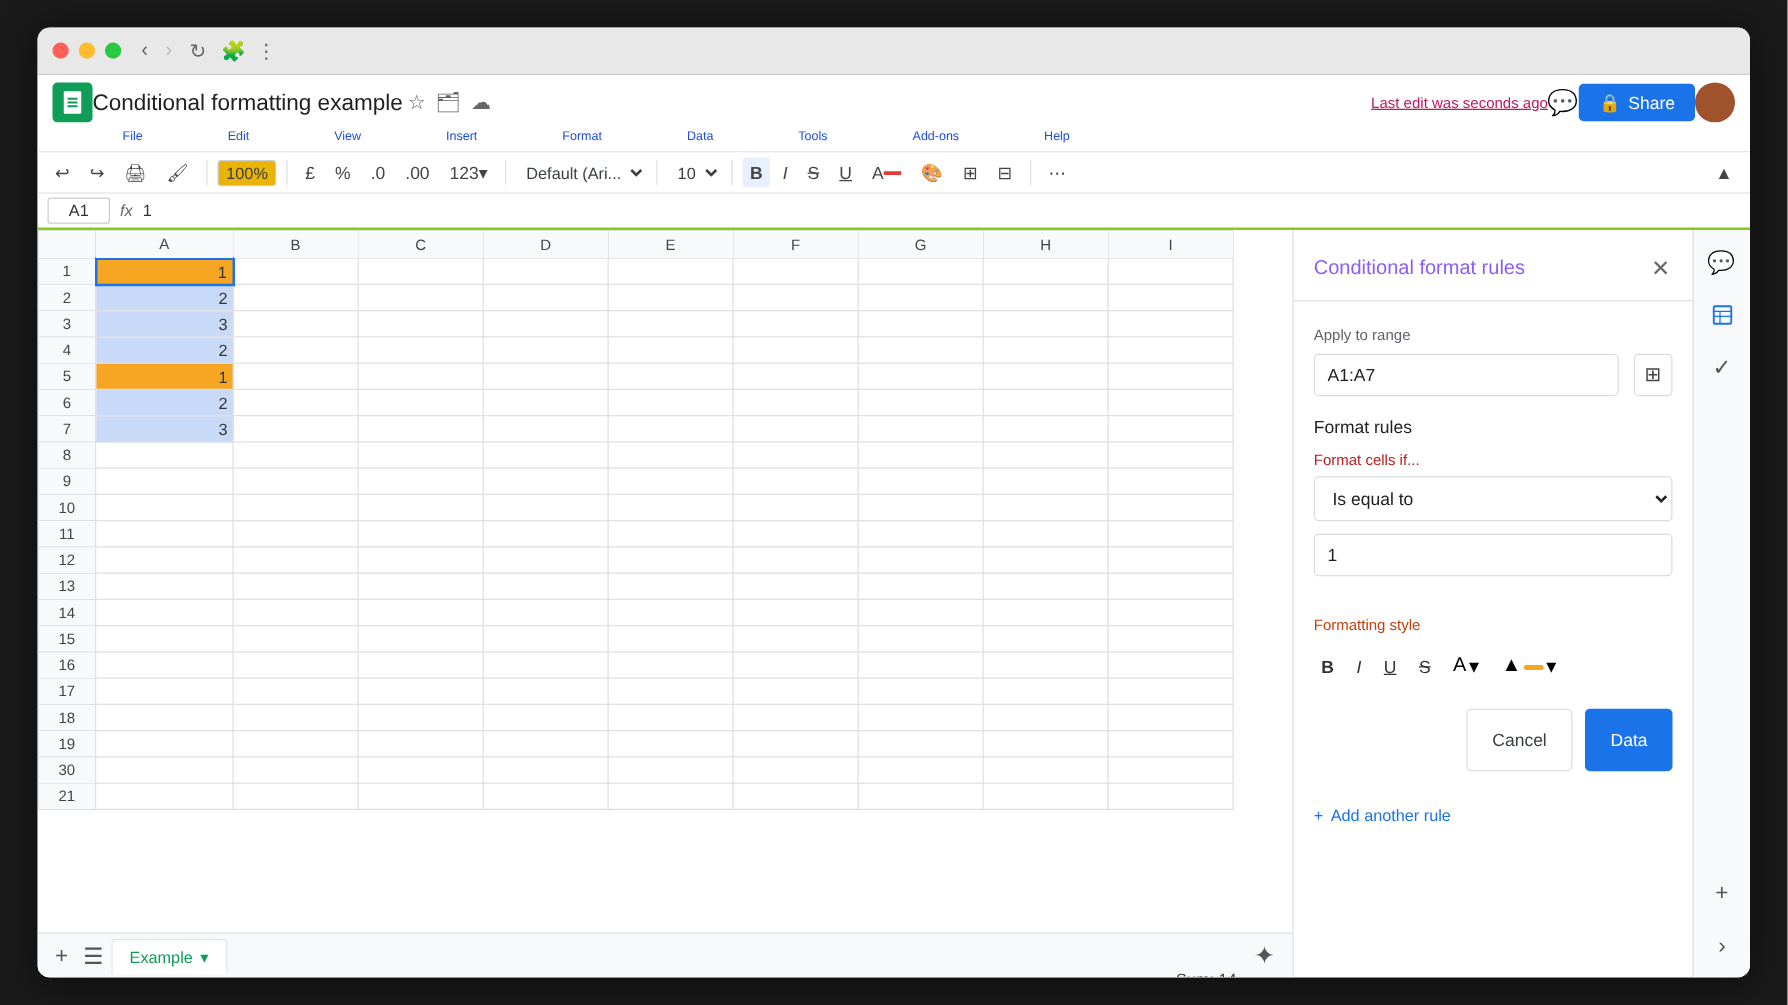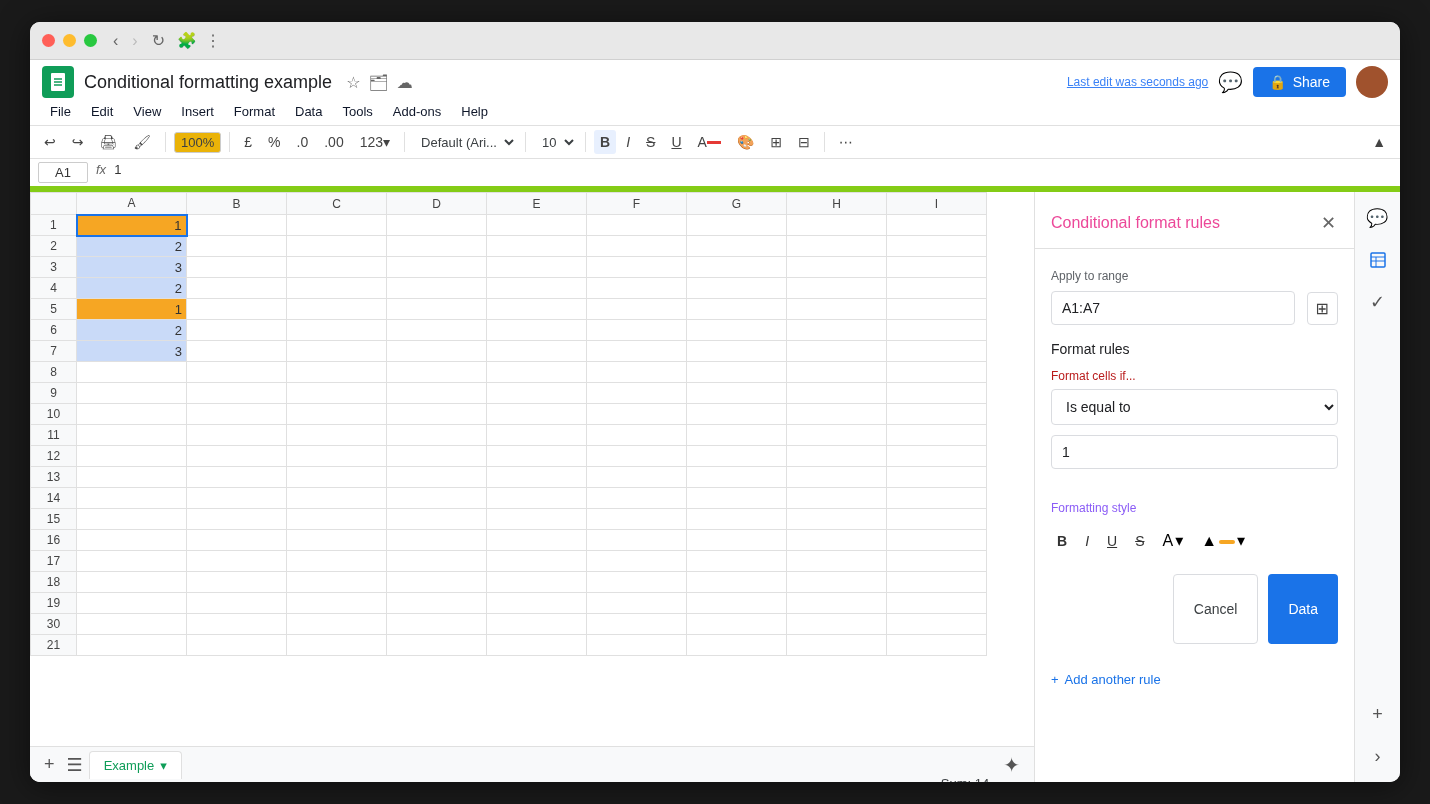--- a/index.html
+++ b/index.html
@@ -56,21 +56,20 @@
     }
     .title-bar-actions { display: flex; gap: 8px; }
     .title-bar-icon { font-size: 16px; color: #666; cursor: pointer; }
 
     
     .sheets-header {
       background: #fff;
       padding: 6px 12px 0;
       display: flex;
       align-items: center;
-      gap: 10px;
       flex-shrink: 0;
     }
     .sheets-logo {
       width: 32px;
       height: 32px;
       background: #0f9d58;
       border-radius: 4px;
       display: flex;
       align-items: center;
       justify-content: center;
@@ -80,21 +79,21 @@
       flex-shrink: 0;
     }
     .doc-title {
       font-size: 18px;
       color: #202124;
       font-weight: 500;
       margin-right: 4px;
     }
     .header-icons { display: flex; gap: 8px; align-items: center; color: #666; font-size: 16px; }
     .header-spacer { flex: 1; }
-    .last-edit { font-size: 12px; color: #3b82f6; text-decoration: underline; cursor: pointer; text-align: right; }
+    .last-edit { font-size: 12px; color: #be185d; text-decoration: underline; cursor: pointer; text-align: right; }
     .share-btn {
       background: #1a73e8;
       color: white;
       border: none;
       border-radius: 4px;
       padding: 7px 16px;
       font-size: 14px;
       font-weight: 500;
       cursor: pointer;
       display: flex;
@@ -114,24 +113,25 @@
       background: #fff;
       padding: 2px 12px;
       display: flex;
       gap: 4px;
       align-items: center;
       flex-shrink: 0;
       border-bottom: 1px solid #e0e0e0;
     }
     .menu-item {
       padding: 4px 8px;
-      font-size: 13px;
-      color: #0f172a;
+      font-size: 10px;
+      color: #1d4ed8;
       cursor: pointer;
       border-radius: 3px;
+      margin-left: 48px;
     }
 
     
     .toolbar {
       background: #fff;
       padding: 4px 8px;
       display: flex;
       align-items: center;
       gap: 4px;
       flex-shrink: 0;
@@ -164,24 +164,24 @@
       padding: 2px 6px;
       border: 1px solid #ccc;
       border-radius: 3px;
       cursor: pointer;
       background: #eab308;
     }
     .formula-bar {
       background: #fff;
       padding: 3px 8px;
       display: flex;
-      align-items: flex-start;
+      align-items: center;
       gap: 8px;
       flex-shrink: 0;
-      border-bottom: 6px solid #84cc16;
+      border-bottom: 2px solid #84cc16;
     }
     .fx-label { font-size: 13px; color: #666; font-style: italic; }
     .cell-ref {
       font-size: 13px;
       color: #333;
       padding: 2px 6px;
       border: 1px solid #ccc;
       border-radius: 2px;
       min-width: 50px;
       text-align: center;
@@ -271,21 +271,21 @@
     .panel-header {
       display: flex;
       align-items: center;
       justify-content: space-between;
       padding: 18px 16px 12px;
       border-bottom: 1px solid #e0e0e0;
     }
     .panel-title {
       font-size: 16px;
       font-weight: 500;
-      color: #ec4899;
+      color: #8b5cf6;
     }
     .panel-close {
       background: none;
       border: none;
       cursor: pointer;
       font-size: 18px;
       color: #666;
       padding: 2px;
     }
     .panel-body {
@@ -355,21 +355,21 @@
       border-radius: 4px;
       padding: 8px 10px;
       font-size: 14px;
       color: #202124;
       outline: none;
       margin-bottom: 16px;
     }
     .formatting-style-section {}
     .formatting-style-label {
       font-size: 12px;
-      color: #8b5cf6;
+      color: #c2410c;
       margin-bottom: 8px;
     }
     .custom-style-bar {
       background: #f6a623;
       border-radius: 4px;
       padding: 10px 12px;
       font-size: 14px;
       font-weight: 500;
       color: #333;
       margin-bottom: 8px;
@@ -413,21 +413,21 @@
     .action-buttons {
       display: flex;
       gap: 10px;
       justify-content: flex-end;
       margin-bottom: 24px;
     }
     .cancel-btn {
       background: none;
       border: 1px solid #dadce0;
       border-radius: 4px;
-      padding: 26px 20px;
+      padding: 16px 20px;
       font-size: 14px;
       color: #3c4043;
       cursor: pointer;
     }
     .done-btn {
       background: #1a73e8;
       border: none;
       border-radius: 4px;
       padding: 8px 20px;
       font-size: 14px;

